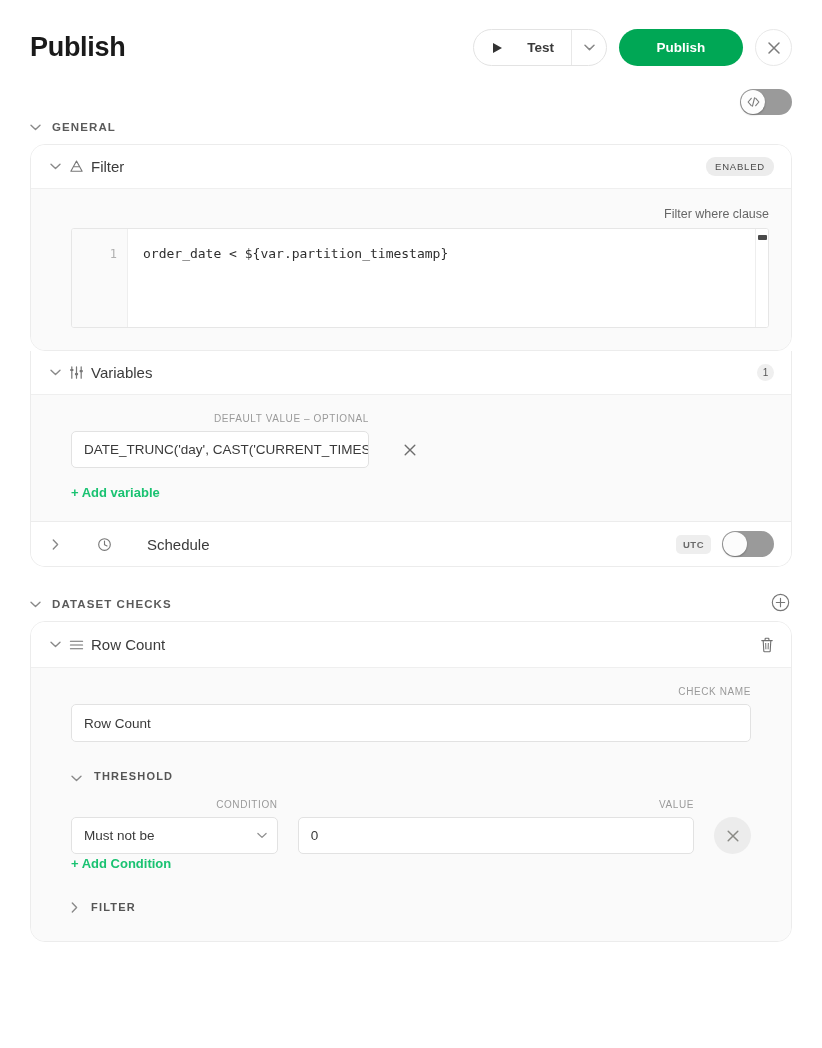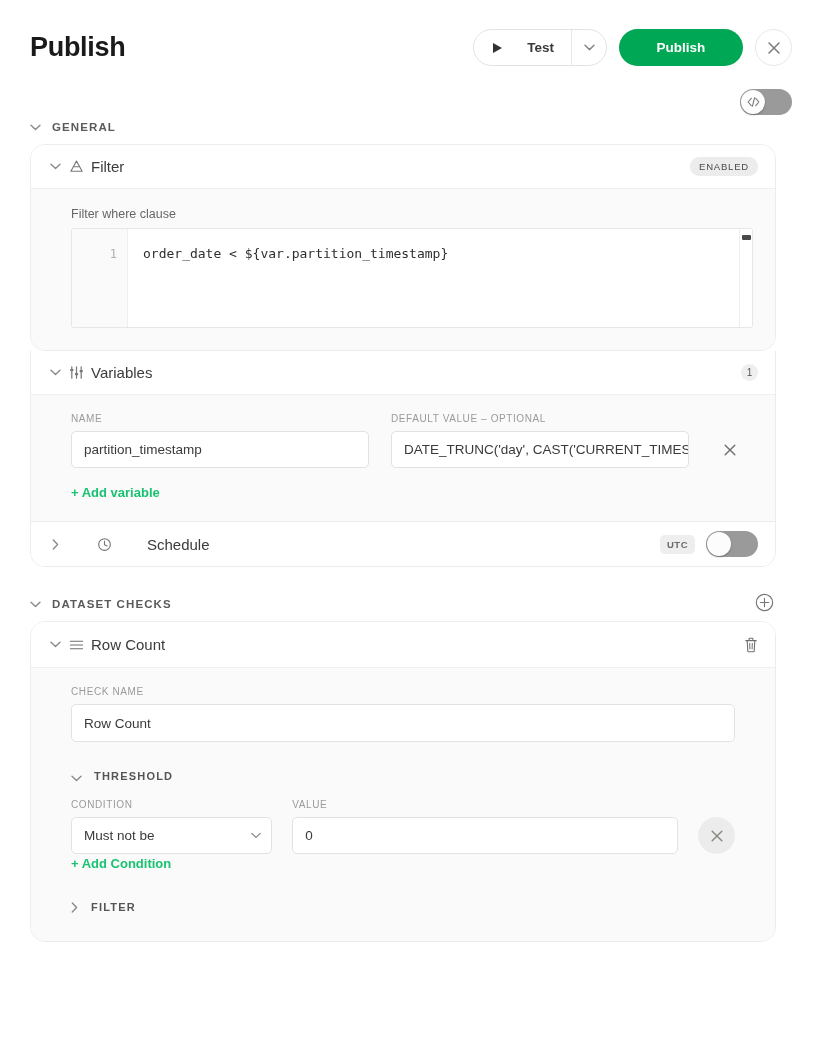--- a/index.html
+++ b/index.html
@@ -95,21 +95,21 @@
   .toggle .knob {
     position: absolute; left: 1px;
     width: 24px; height: 24px; border-radius: 50%;
     background: #fdfdfd;
     box-shadow: 0 1px 2px rgba(0,0,0,.28);
     display: flex; align-items: center; justify-content: center;
   }
   .toggle.off-plain .knob { background: #fcfcfc; }
 
   
-  .content { padding: 0 46px 0 30px; }
+  .content { padding: 0 30px 0 30px; }
 
   .section-head {
     display: flex; align-items: center;
     gap: 11px;
     height: 34px;
     margin-top: 14px;
     position: relative;
   }
   .section-head .label {
     font-size: 11.5px;
@@ -173,20 +173,21 @@
   .card-body {
     background: #fafafa;
     border-top: 1px solid #efefef;
     padding: 18px 22px 22px 40px;
   }
 
   .field-label {
     font-size: 12.5px;
     color: #666;
     margin-bottom: 7px;
+    text-align: right;
   }
   .field-label.caps {
     font-size: 10px;
     letter-spacing: .6px;
     color: #9a9a9a;
     text-transform: uppercase;
   }
 
   
   .editor {
@@ -408,24 +409,20 @@
         </svg>
       </span>
       <span class="ctitle">Variables</span>
       <span class="right">
         <span class="badge-count">1</span>
       </span>
     </div>
 
     <div class="card-body" style="padding-left:40px;padding-right:22px;padding-top:18px;padding-bottom:20px;">
       <div class="grid-two">
-        <div class="col-name">
-          <div class="field-label caps">NAME</div>
-          <div class="input">partition_timestamp</div>
-        </div>
         <div class="col-default">
           <div class="field-label caps">DEFAULT VALUE – OPTIONAL</div>
           <div class="input">DATE_TRUNC('day', CAST('CURRENT_TIMEST</div>
         </div>
         <button class="icon-x-btn">
           <svg width="14" height="14" viewBox="0 0 14 14">
             <path d="M2.2 2.2 L11.8 11.8 M11.8 2.2 L2.2 11.8" stroke="#6d6d6d" stroke-width="1.4" stroke-linecap="round"></path>
           </svg>
         </button>
       </div>

